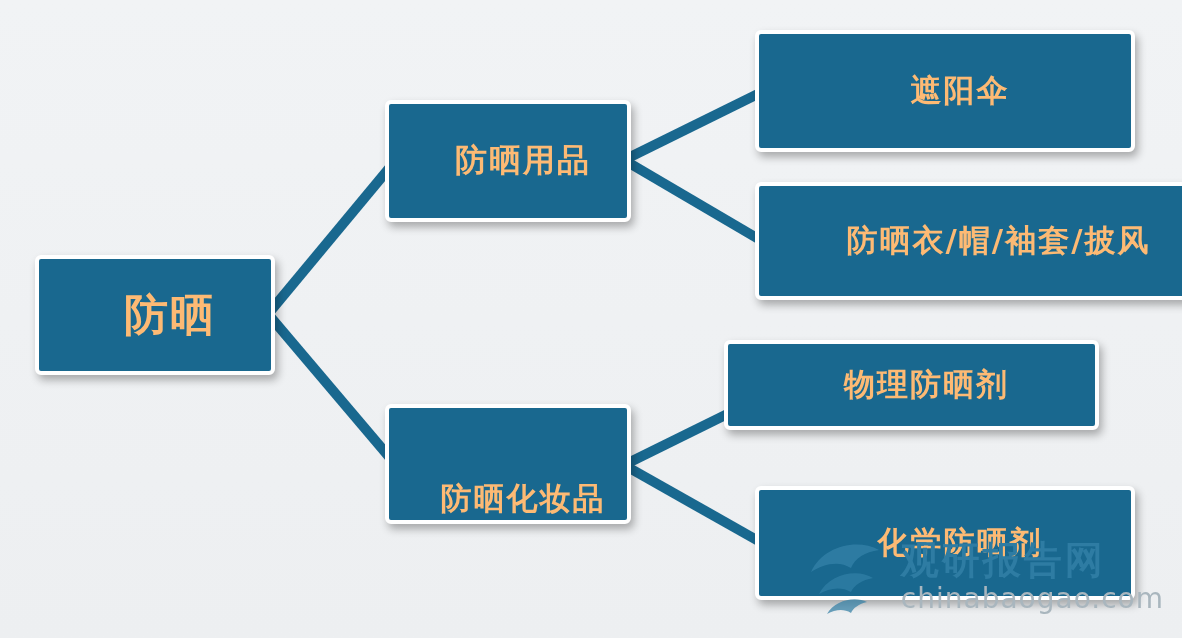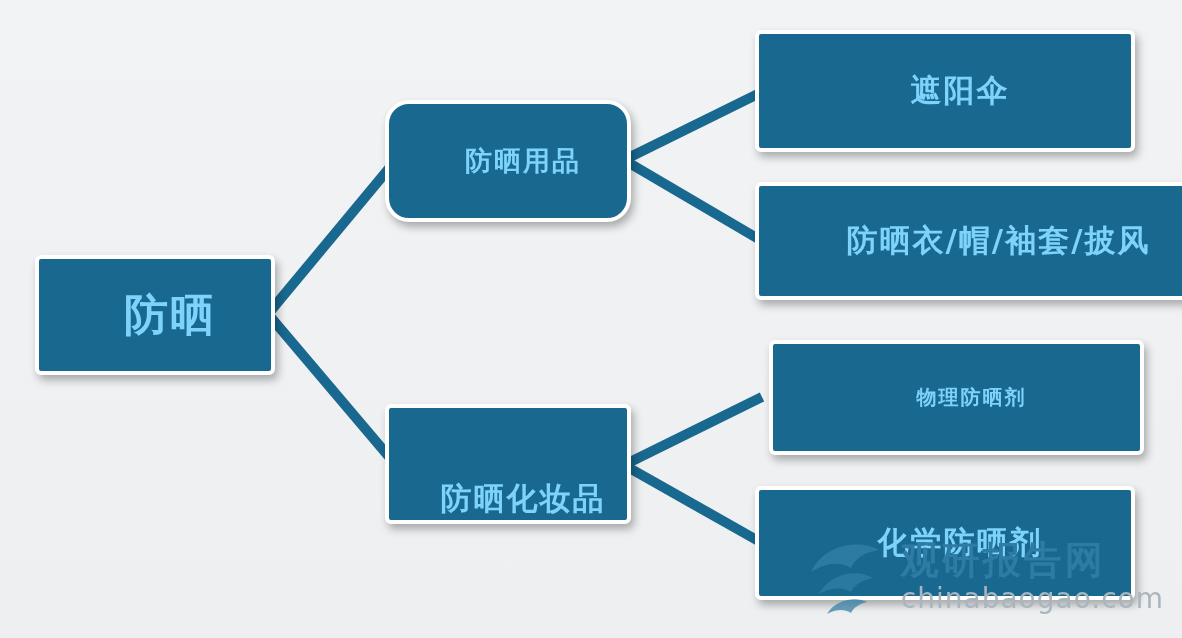--- a/index.html
+++ b/index.html
@@ -17,39 +17,39 @@
   .connectors {
     position: absolute;
     top: 0;
     left: 0;
     z-index: 1;
   }
   .node {
     position: absolute;
     z-index: 2;
     background: #19688f;
-    color: #7dd3fc;
+    color: #fdba74;
     border: 4px solid #ffffff;
     border-radius: 6px;
     box-sizing: border-box;
     display: flex;
     align-items: center;
     justify-content: center;
     font-weight: bold;
     box-shadow: 3px 5px 9px rgba(0,0,0,0.30);
     letter-spacing: 2px;
     white-space: nowrap;
     padding-left: 30px;
   }
   .node-root   { left: 35px;  top: 255px; width: 240px; height: 120px; font-size: 44px; font-family: Liberation Mono, monospace; }
-  .node-b1     { left: 385px; top: 100px; width: 246px; height: 122px; font-size: 27px; border-radius: 24px; }
+  .node-b1     { left: 385px; top: 100px; width: 246px; height: 122px; font-size: 32px; }
   .node-b2     { left: 385px; top: 404px; width: 246px; height: 120px; font-size: 31px; align-items: flex-end; }
   .node-l1     { left: 755px; top: 30px;  width: 380px; height: 122px; font-size: 31px; }
   .node-l2     { left: 755px; top: 182px; width: 457px; height: 118px; font-size: 31px; }
-  .node-l3     { left: 769px; top: 340px; width: 375px; height: 115px; font-size: 20px; }
+  .node-l3     { left: 724px; top: 340px; width: 375px; height: 90px; font-size: 31px; }
   .node-l4     { left: 755px; top: 486px; width: 380px; height: 114px; font-size: 31px; }
 
   .watermark {
     position: absolute;
     right: 18px;
     bottom: 14px;
     z-index: 3;
     display: flex;
     align-items: center;
     gap: 10px;

